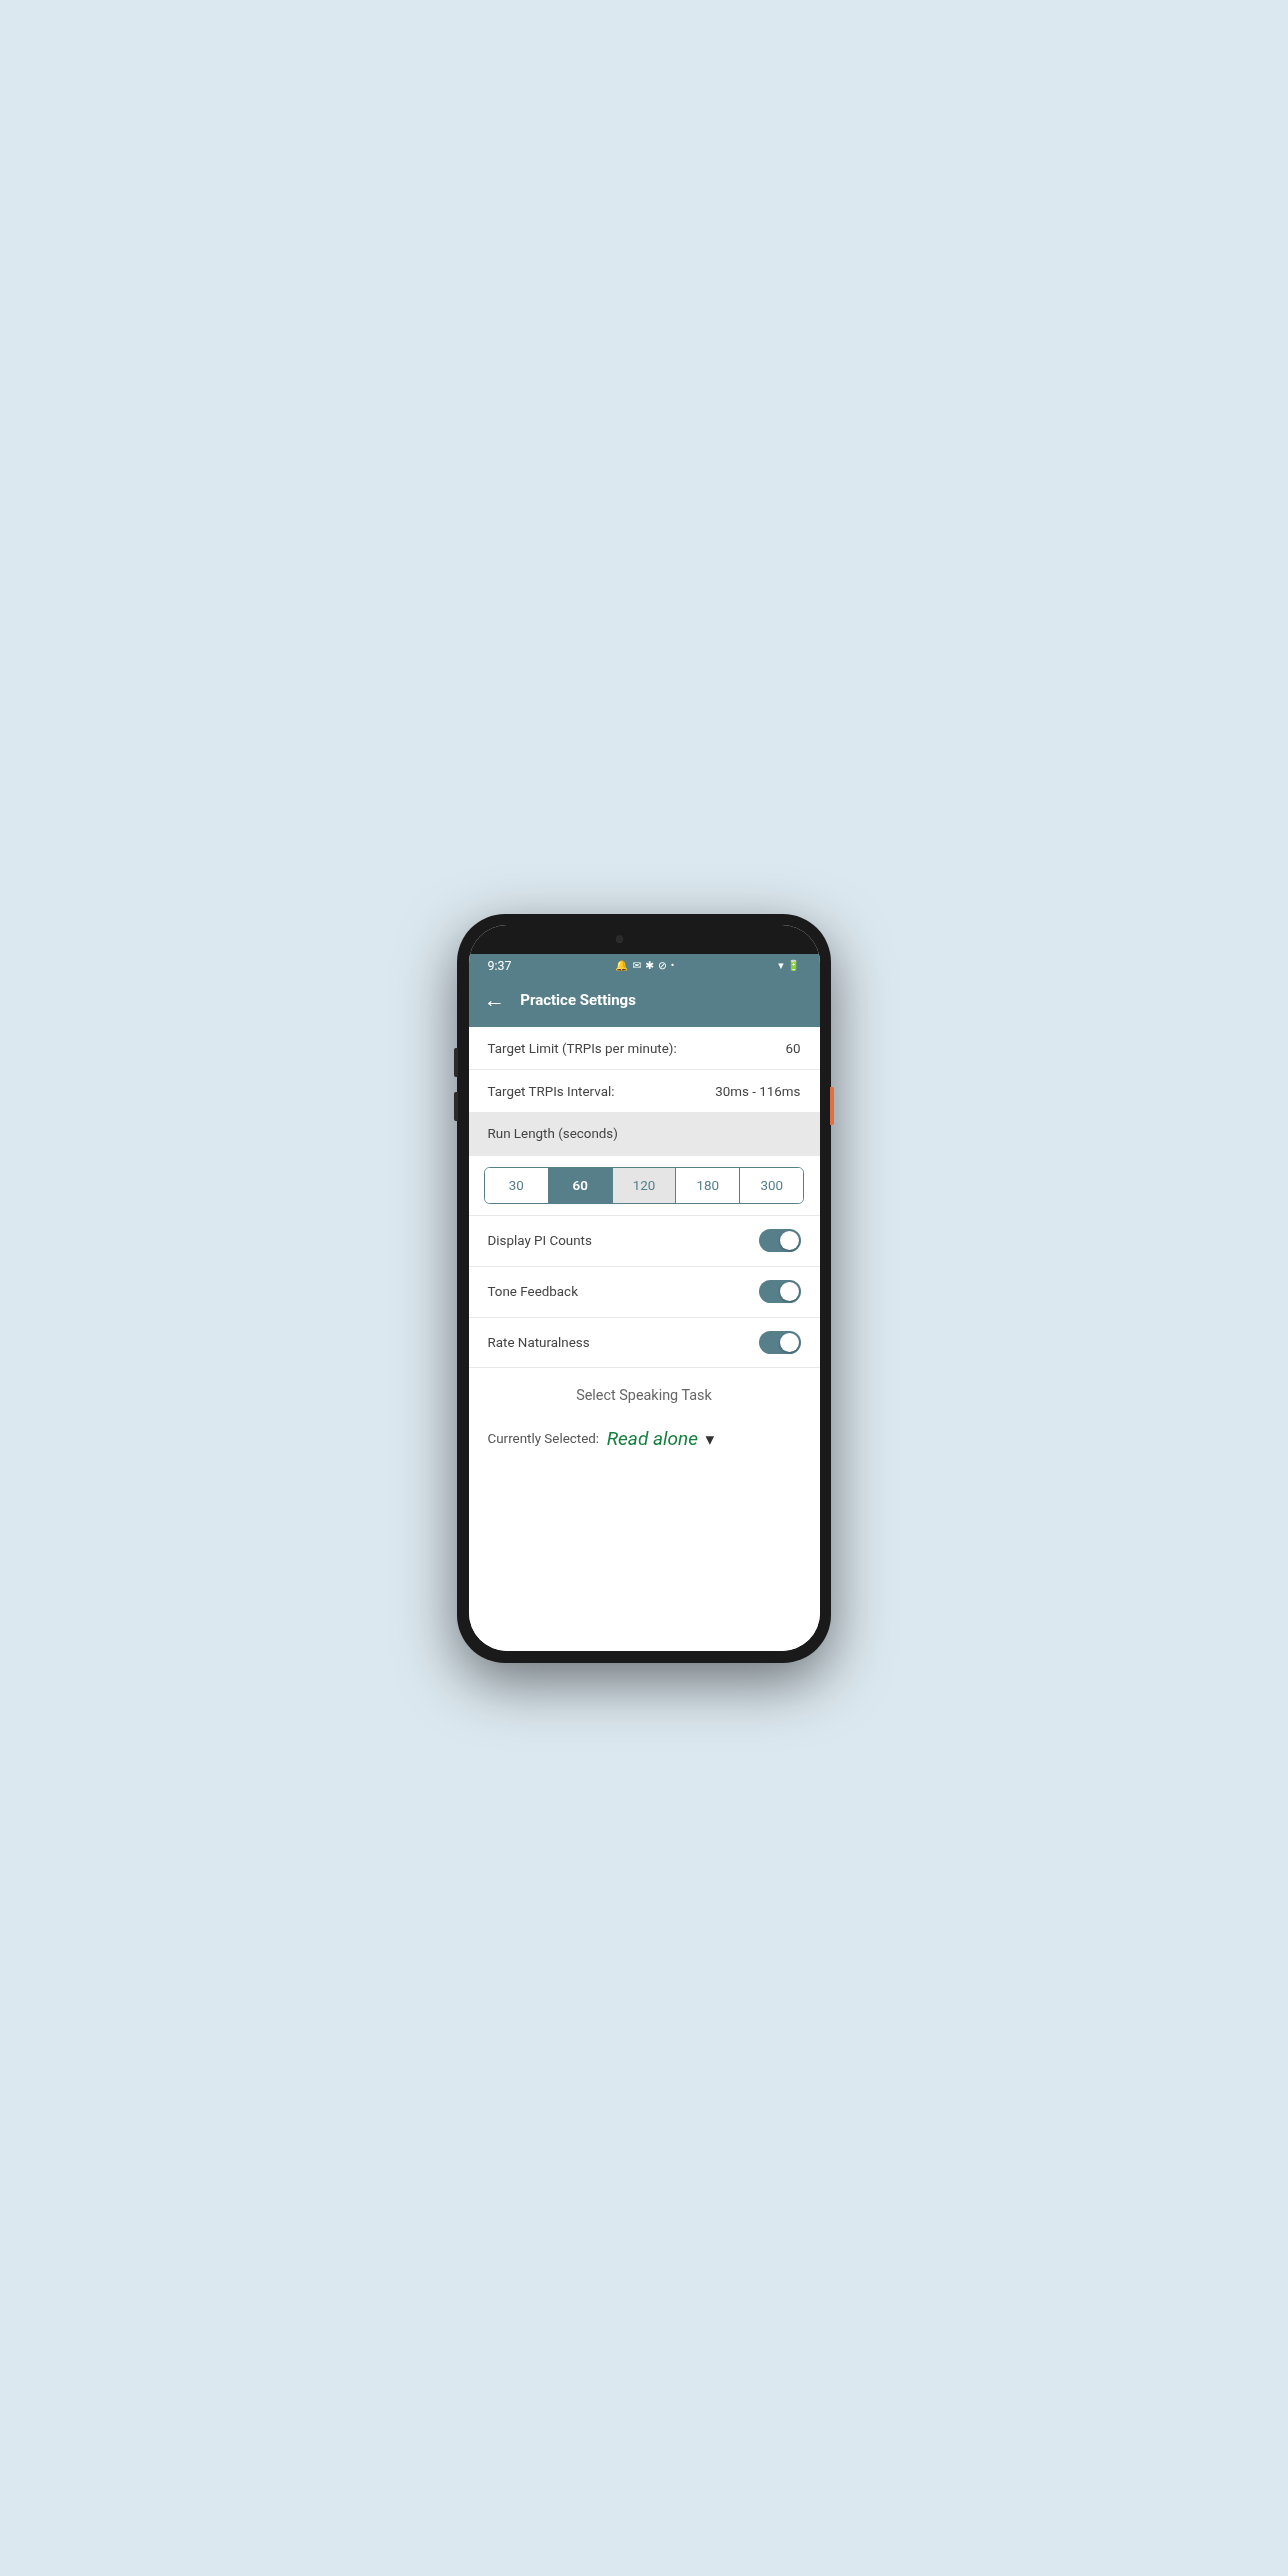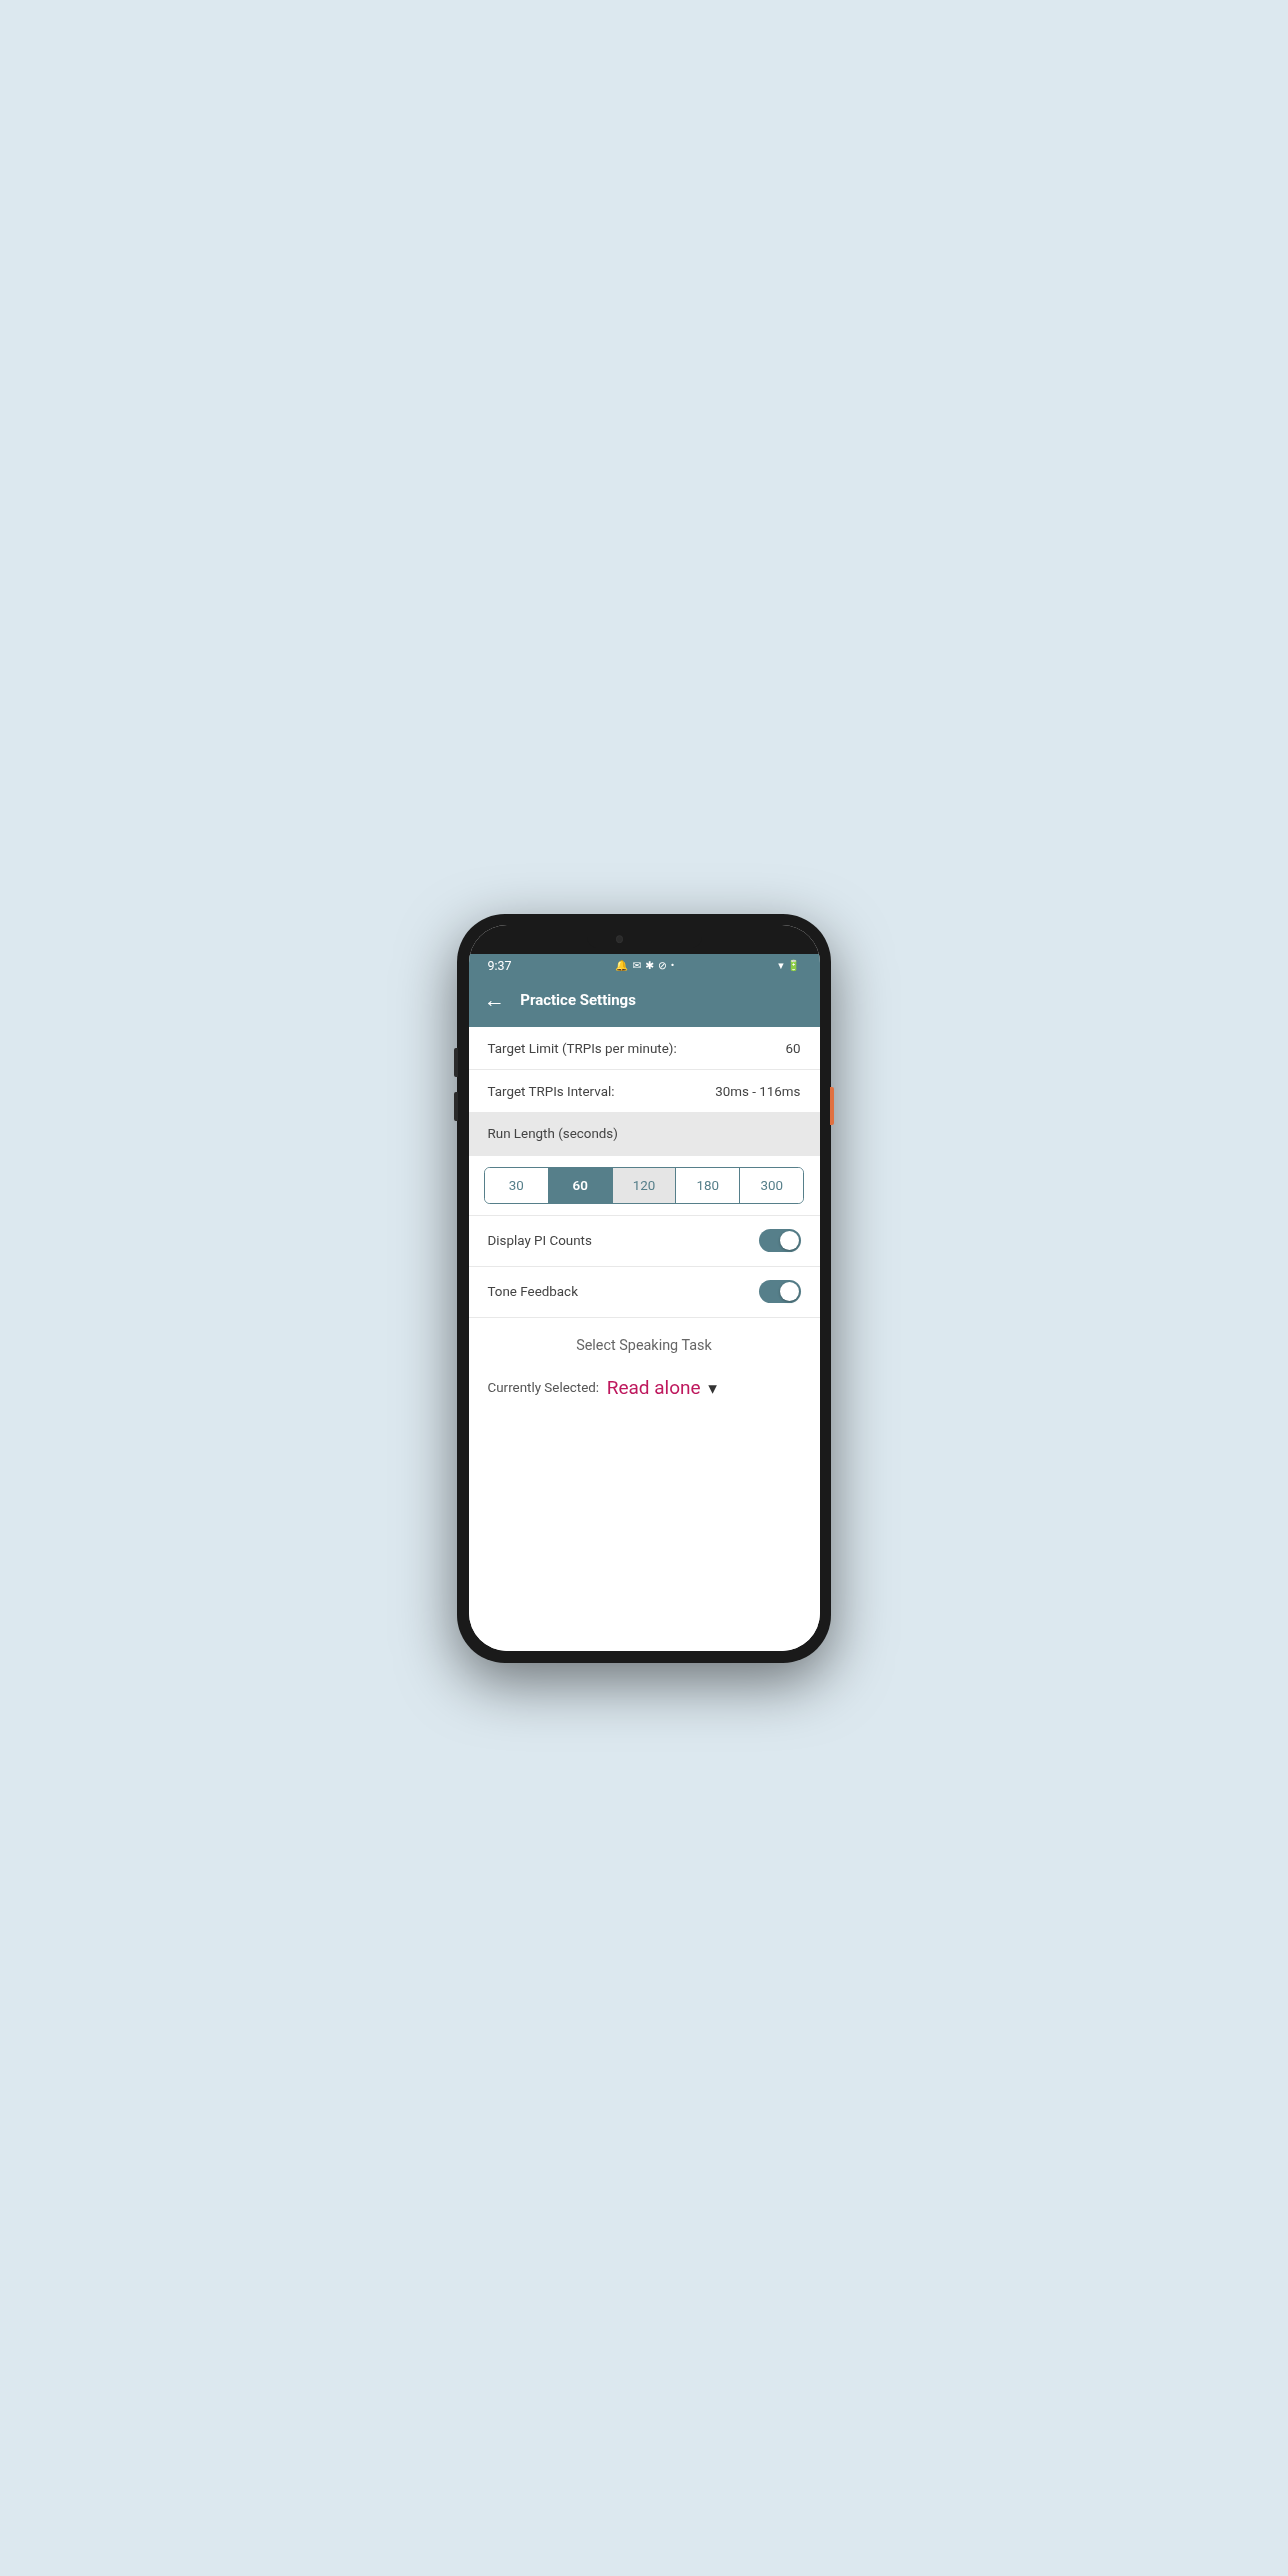--- a/index.html
+++ b/index.html
@@ -234,22 +234,23 @@
     .dropdown-select {
       display: flex;
       align-items: center;
       gap: 7.7px;
       cursor: pointer;
       flex: 1;
     }
 
     .dropdown-value {
       font-size: 19px;
-      color: #be185d;
+      color: #15803d;
       font-weight: 400;
+      font-style: italic;
     }
 
     .dropdown-arrow {
       color: #333;
       font-size: 17.3px;
     }
 
     
     .spacer {
       flex: 1;
@@ -378,20 +379,26 @@
         </div>
       </div>
 
       <div class="setting-row">
         <span class="setting-label">Tone Feedback</span>
         <div class="toggle on">
           <div class="toggle-knob"></div>
         </div>
       </div>
 
+      <div class="setting-row">
+        <span class="setting-label">Rate Naturalness</span>
+        <div class="toggle on">
+          <div class="toggle-knob"></div>
+        </div>
+      </div>
 
       <div class="section-header">Select Speaking Task</div>
 
       <div class="dropdown-row">
         <span class="dropdown-label">Currently Selected:</span>
         <div class="dropdown-select">
           <span class="dropdown-value">Read alone</span>
           <span class="dropdown-arrow">▾</span>
         </div>
       </div>

